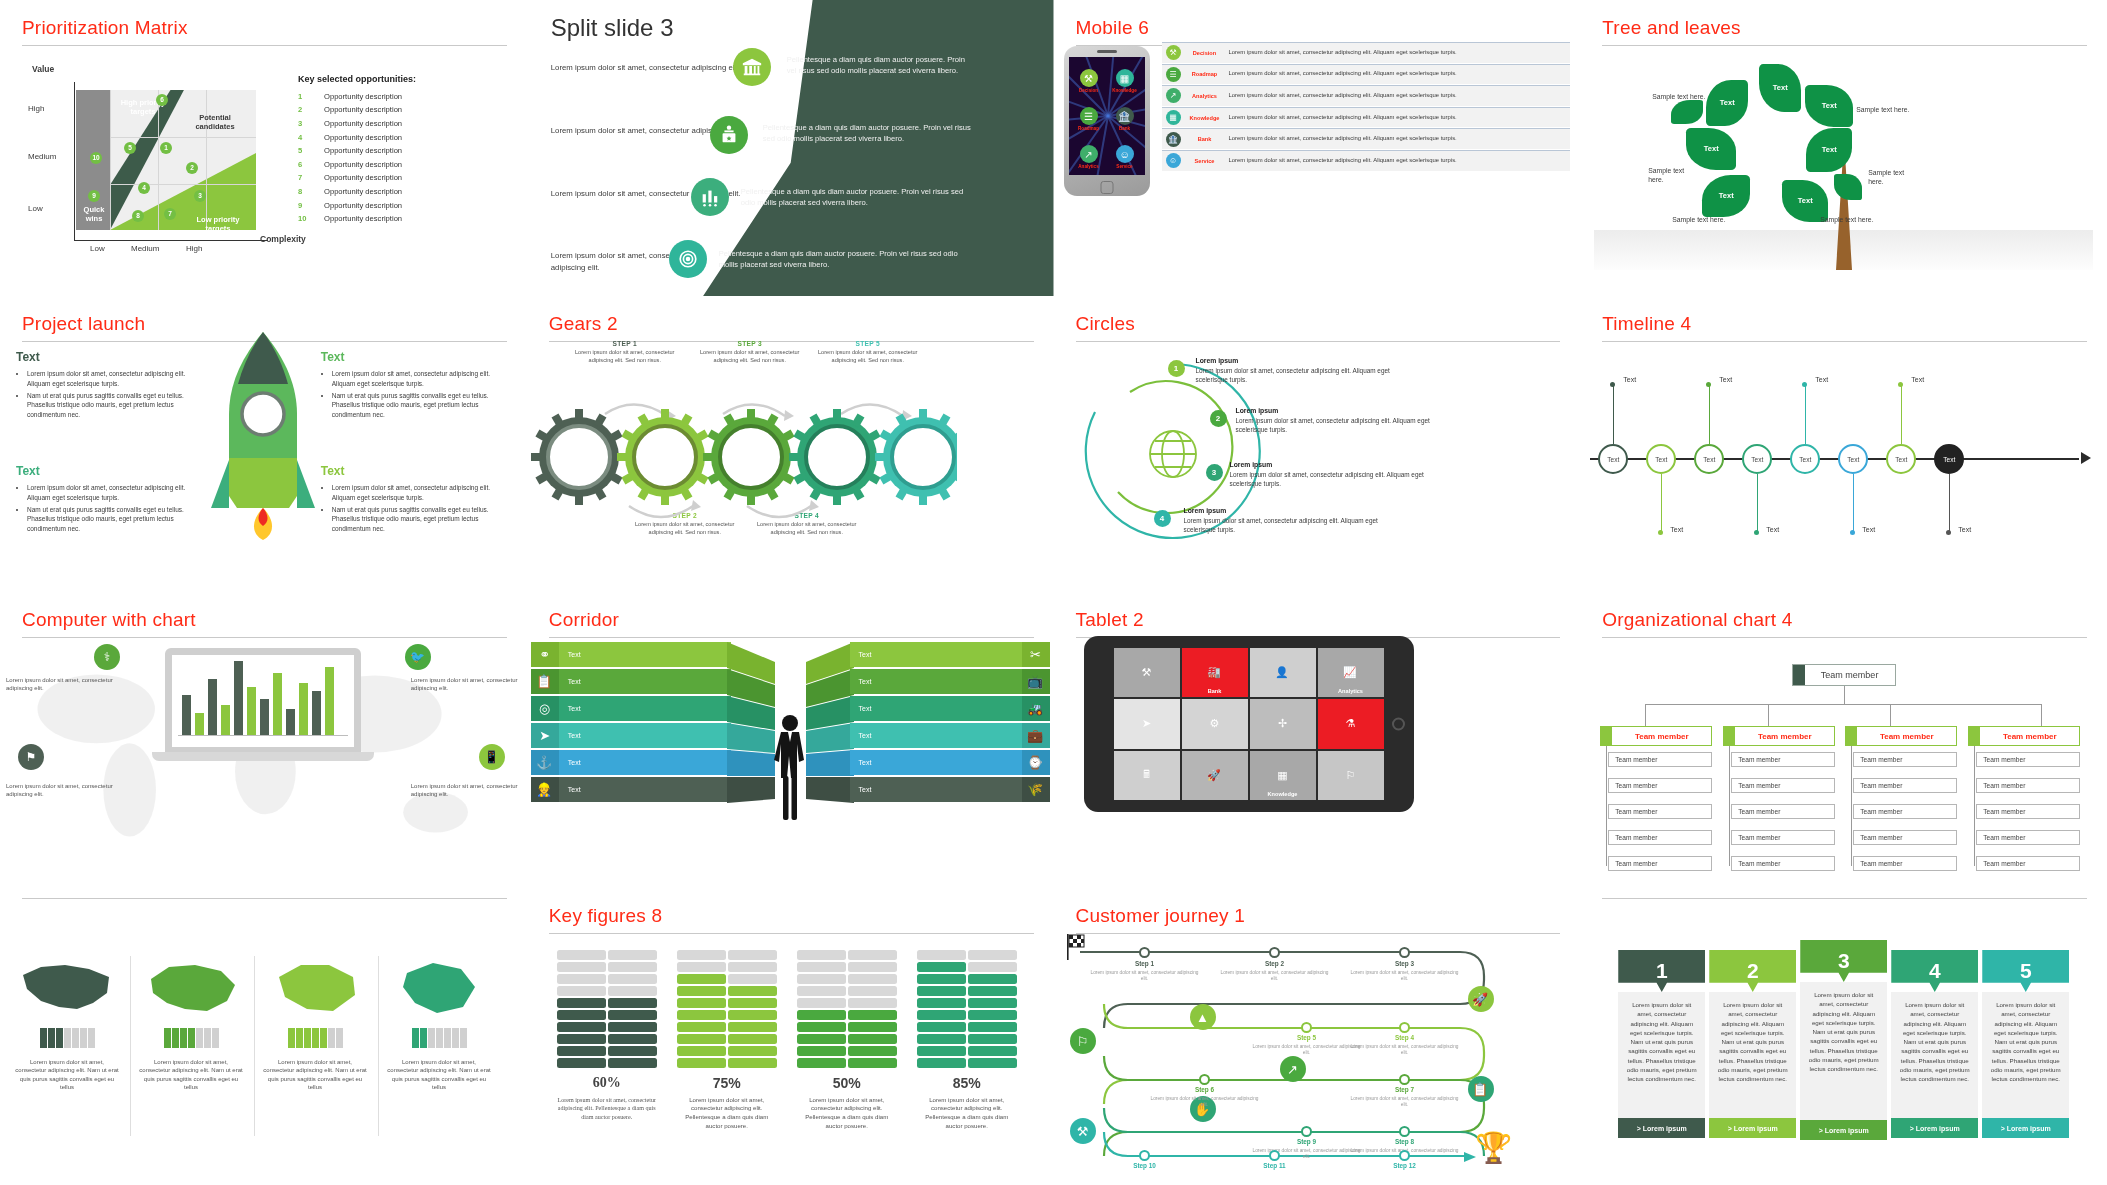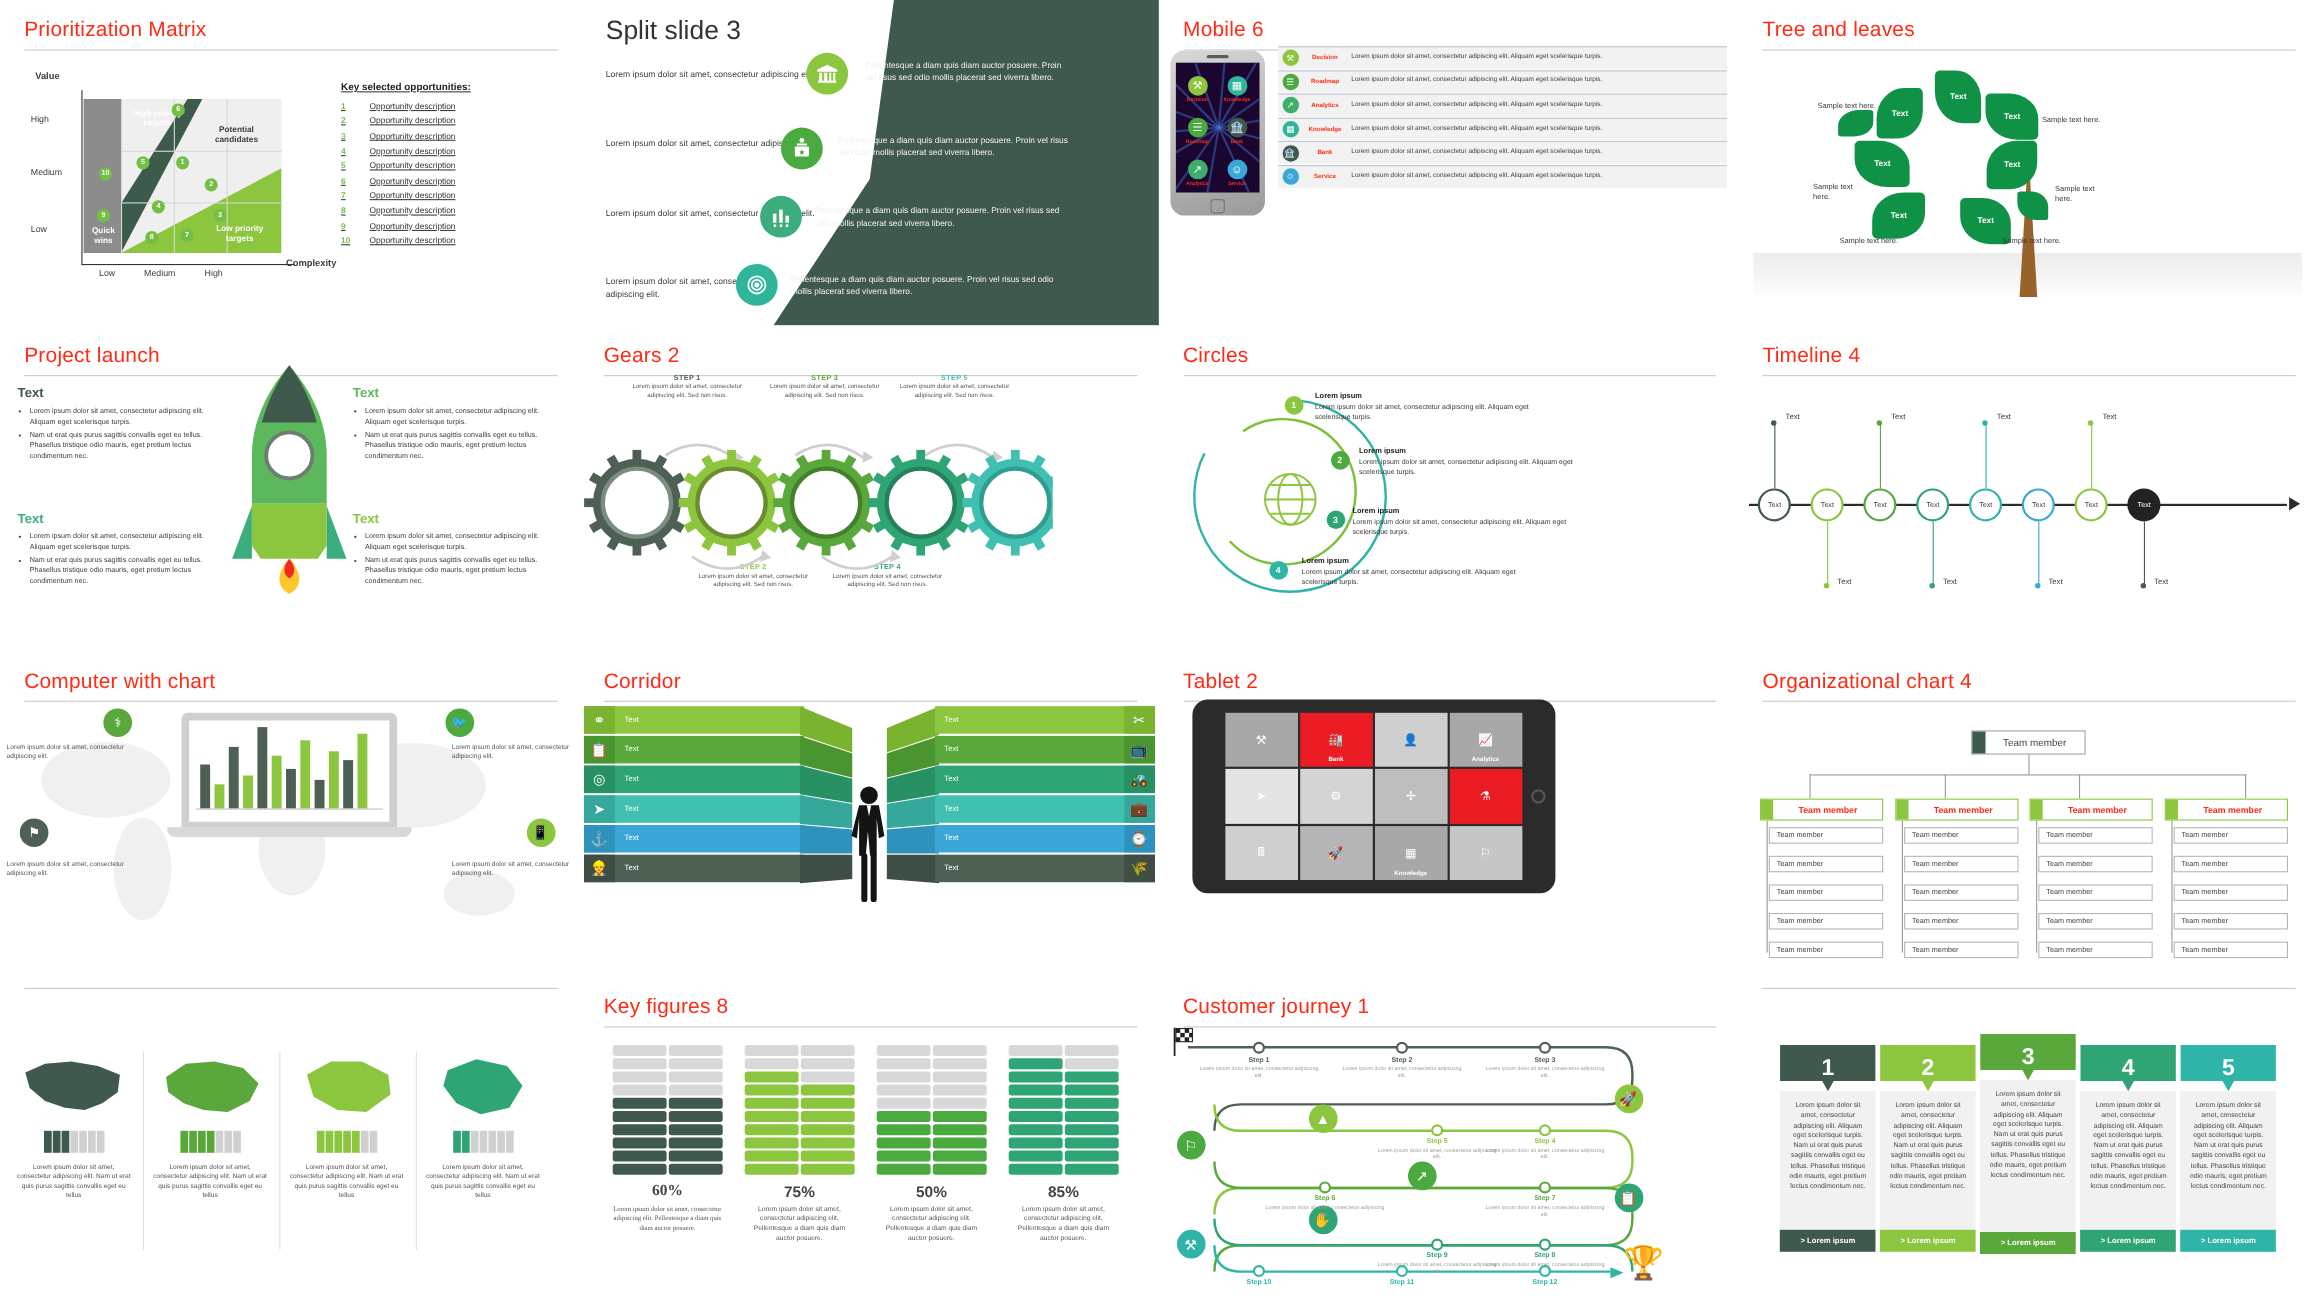--- a/index.html
+++ b/index.html
@@ -38,21 +38,21 @@
   .pm-gl { position:absolute; background:#d6d6d6; }
   .pm-lbl { position:absolute; font-size:7.5px; font-weight:bold; color:#fff; line-height:1.15; text-align:center;}
   .pm-lbl.dark { color:#3b3b3b; }
   .pm-dot { position:absolute; width:12px; height:12px; border-radius:50%; background:#73bf44;
       color:#fff; font-size:6.5px; font-weight:bold; display:flex; align-items:center; justify-content:center; }
   .pm-ticky { position:absolute; left:14px; font-size:8px; color:#3b3b3b; }
   .pm-tickx { position:absolute; font-size:8px; color:#3b3b3b; }
   .pm-arrowV { position:absolute; left:60px; top:28px; width:1px; height:158px; background:#333; }
   .pm-arrowH { position:absolute; left:60px; top:186px; width:194px; height:1px; background:#333; }
   .pm-axisX { position:absolute; left:246px; top:180px; font-size:8.5px; font-weight:bold; color:#3b3b3b; }
-  .pm-key { position:absolute; left:296px; top:20px; width:230px;text-decoration:underline; }
+  .pm-key { position:absolute; left:284px; top:20px; width:230px; }
   .pm-key h4 { font-size:9px; margin:0 0 8px 0; color:#222; font-weight:bold; }
   .pm-key .row { display:flex; font-size:7.6px; margin-bottom:4.6px; color:#333; }
   .pm-key .row .n { color:#73bf44; font-weight:bold; width:26px; }
 
   
   .split { padding:0; background:#fff; }
   .split .dark {
     position:absolute; right:0; top:0; width:365px; height:296px; background:#3f5a4c;
     clip-path: polygon(34% 0%, 100% 0%, 100% 100%, 4% 100%, 28% 55%);
   }
@@ -216,21 +216,21 @@
         <div class="pm-greenTri"></div>
         <div class="pm-lowTri"></div>
         <div class="pm-gl" style="left:34px; top:0; width:1px; height:100%;"></div>
         <div class="pm-gl" style="left:82px; top:0; width:1px; height:100%;"></div>
         <div class="pm-gl" style="left:130px; top:0; width:1px; height:100%;"></div>
         <div class="pm-gl" style="left:34px; top:47px; width:146px; height:1px;"></div>
         <div class="pm-gl" style="left:34px; top:94px; width:146px; height:1px;"></div>
 
         <div class="pm-lbl" style="left:38px; top:9px; width:58px;">High priority targets</div>
         <div class="pm-lbl dark" style="left:110px; top:24px; width:58px;">Potential candidates</div>
-        <div class="pm-lbl" style="left:112px; top:114px; width:60px;">Low priority targets</div>
+        <div class="pm-lbl" style="left:112px; top:126px; width:60px;">Low priority targets</div>
         <div class="pm-lbl" style="left:2px; top:116px; width:32px;">Quick wins</div>
 
         <div class="pm-dot" style="left:84px; top:52px;">1</div>
         <div class="pm-dot" style="left:110px; top:72px;">2</div>
         <div class="pm-dot" style="left:118px; top:100px;">3</div>
         <div class="pm-dot" style="left:62px; top:92px;">4</div>
         <div class="pm-dot" style="left:48px; top:52px;">5</div>
         <div class="pm-dot" style="left:80px; top:4px;">6</div>
         <div class="pm-dot" style="left:88px; top:118px;">7</div>
         <div class="pm-dot" style="left:56px; top:120px;">8</div>

